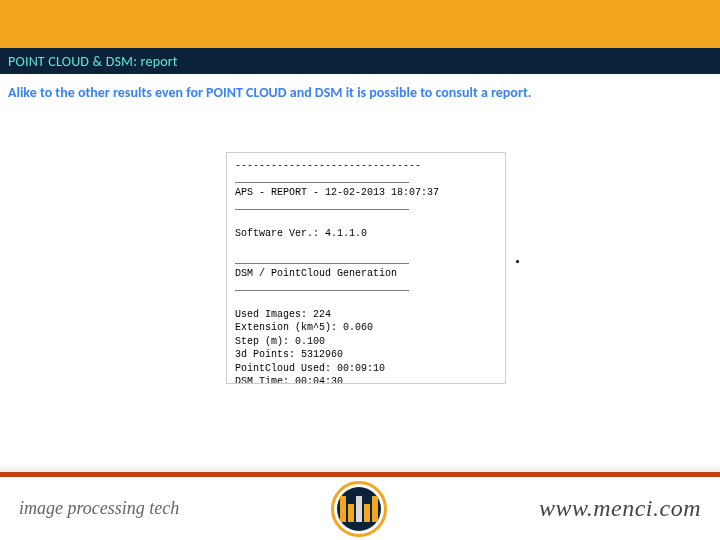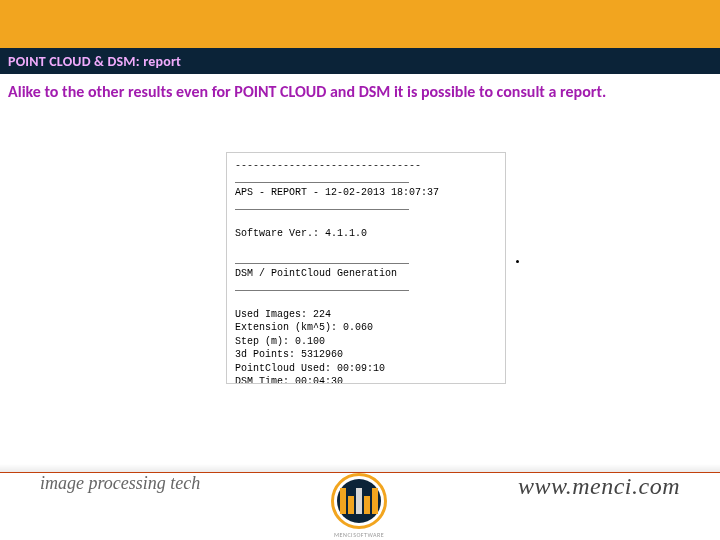--- a/index.html
+++ b/index.html
@@ -1,35 +1,35 @@
 <!DOCTYPE html>
 <html><head>
 <meta charset="utf-8">
 <style>
   * { margin: 0; padding: 0; box-sizing: border-box; }
   html, body { width: 720px; height: 540px; font-family: Calibri, Arial, sans-serif; background: #fff; overflow: hidden; }
   .page { width: 720px; height: 540px; position: relative; }
   .top-bar { height: 48px; background: #f2a51f; }
   .title-bar { height: 26px; background: #0b2338; display: flex; align-items: center; padding: 0 8px; }
-  .title-bar span { color: #f0abfc; font-weight: 700; font-size: 14px; letter-spacing: 0.2px; }
+  .title-bar span { color: #5eead4; font-weight: 400; font-size: 14px; letter-spacing: 0.2px; }
   .subtitle { padding: 8px 8px 0 8px; }
-  .subtitle span { color: #a21caf; font-weight: 700; font-size: 16px; }
+  .subtitle span { color: #3b82f6; font-weight: 700; font-size: 14px; }
   .report-box {
     position: absolute; left: 226px; top: 152px; width: 280px; height: 232px;
     background: #fff; border: 1px solid #ccc;
     font-family: "Courier New", monospace; font-size: 10px; line-height: 1.35;
     padding: 6px 8px 6px 8px; color: #000; overflow: hidden;
   }
   .report-box .dashed { color: #222; white-space: pre; }
   .report-box .ln { white-space: pre; }
   .right-dot { position: absolute; left: 516px; top: 260px; width: 3px; height: 3px; background: #000; border-radius: 50%; }
   .footer {
     position: absolute; left: 0; bottom: 0; width: 720px; height: 68px; background: #fff;
-    border-top: 1px solid #c2410c; display: flex; justify-content: space-between;
-    padding: 0 40px;
+    border-top: 5px solid #c2410c; display: flex; align-items: center; justify-content: space-between;
+    padding: 0 19px;
   }
   .tagline { font-family: "Segoe Script", "Comic Sans MS", cursive; font-style: italic; font-size: 18px; color: #666; }
   .url { font-family: "Segoe Script", "Comic Sans MS", cursive; font-style: italic; font-size: 24px; color: #444; letter-spacing: 0.5px; }
   .logo { width: 56px; height: 56px; position: relative; }
   .logo .ring { position: absolute; inset: 0; border: 3px solid #f2a51f; border-radius: 50%; }
   .logo .inner { position: absolute; inset: 6px; background: #0b2338; border-radius: 50%; display: flex; align-items: center; justify-content: center; }
   .logo .m { display: flex; gap: 2px; align-items: flex-end; height: 26px; }
   .logo .m .bar { width: 6px; background: #f2a51f; }
   .logo .m .b1 { height: 26px; }
   .logo .m .b2 { height: 18px; }

